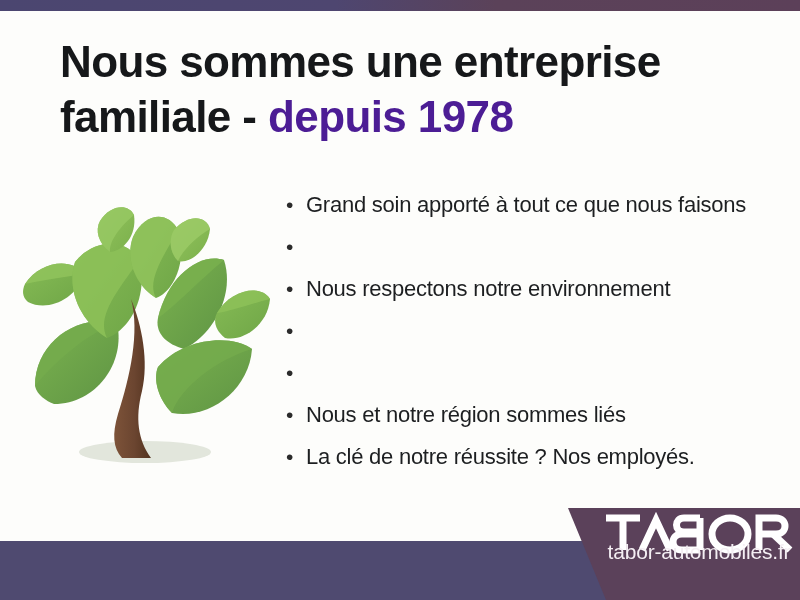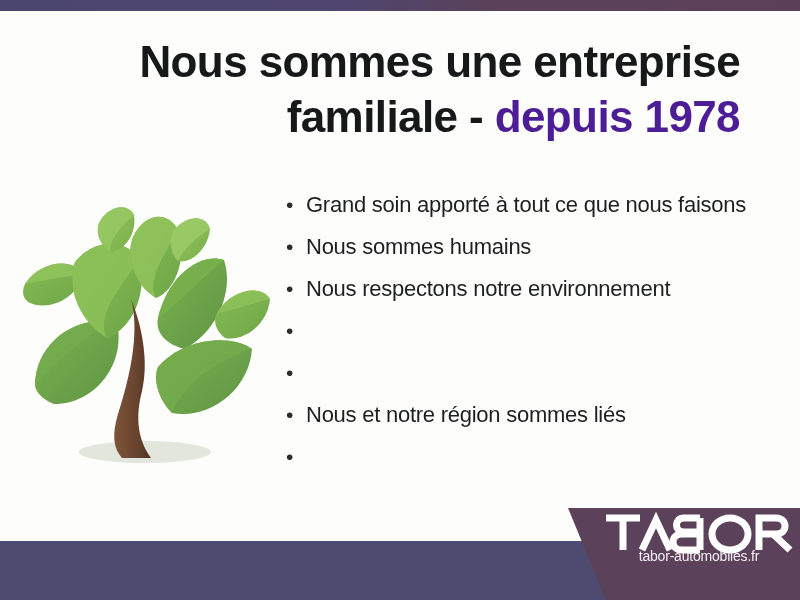--- a/index.html
+++ b/index.html
@@ -46,37 +46,37 @@
     position: absolute;
     left: 64px;
     top: 4px;
     width: 190px;
     height: 42px;
   }
   .logo-wordmark svg { display: block; }
   .logo-tagline {
     position: absolute;
     left: 64px;
-    top: 40px;
+    top: 32px;
     width: 190px;
     text-align: center;
     color: #f4eef3;
-    font-size: 14px;
+    font-size: 21px;
     letter-spacing: -0.2px;
     font-family: "Liberation Sans", sans-serif;
     white-space: nowrap;
   }
 
   
   .heading {
     position: absolute;
     left: 60px;
     top: 34px;
     width: 680px;
-    text-align: right;
+    text-align: left;
     font-size: 44px;
     font-weight: bold;
     line-height: 1.25;
     color: #16181a;
     letter-spacing: -0.6px;
   }
   .heading .accent {
     color: #4c1d95;
   }
 
@@ -202,38 +202,38 @@
     </svg>
   </div>
 
   <div class="bullets">
     <div class="bullet-row">
       <span class="bullet-dot">•</span>
       <span class="bullet-text">Grand soin apporté à tout ce que nous faisons</span>
     </div>
     <div class="bullet-row">
       <span class="bullet-dot">•</span>
-      <span class="bullet-text">Nous sommes humains</span>
     </div>
     <div class="bullet-row">
       <span class="bullet-dot">•</span>
       <span class="bullet-text">Nous respectons notre environnement</span>
     </div>
     <div class="bullet-row">
       <span class="bullet-dot">•</span>
     </div>
     <div class="bullet-row">
       <span class="bullet-dot">•</span>
     </div>
     <div class="bullet-row">
       <span class="bullet-dot">•</span>
       <span class="bullet-text">Nous et notre région sommes liés</span>
     </div>
     <div class="bullet-row">
       <span class="bullet-dot">•</span>
+      <span class="bullet-text">La clé de notre réussite ? Nos employés.</span>
     </div>
   </div>
 
   <div class="bottom-bar"></div>
 
   <div class="logo-panel">
     <div class="logo-wordmark">
       <svg width="190" height="42" viewBox="0 0 190 42" xmlns="http://www.w3.org/2000/svg">
         <g fill="none" stroke="#ffffff" stroke-width="7" stroke-linecap="butt" stroke-linejoin="miter">
 

